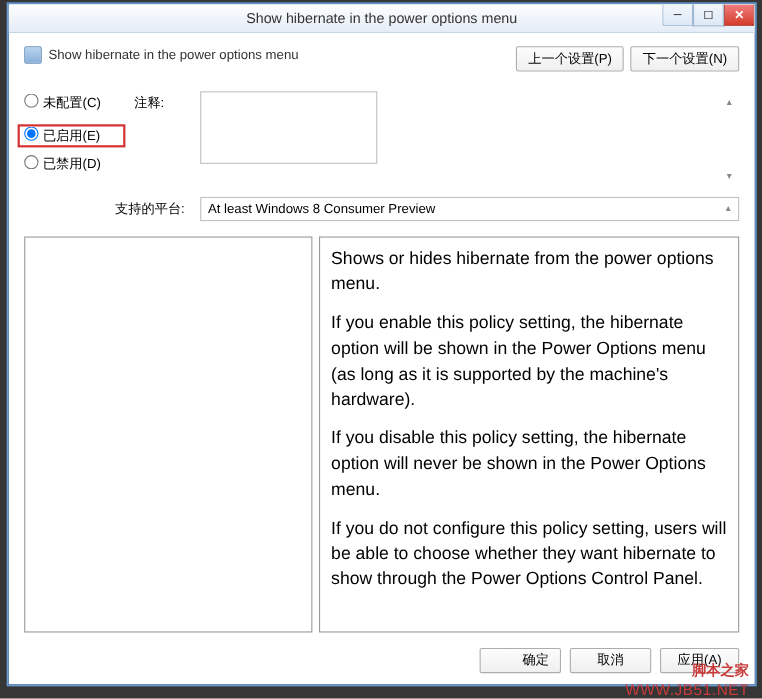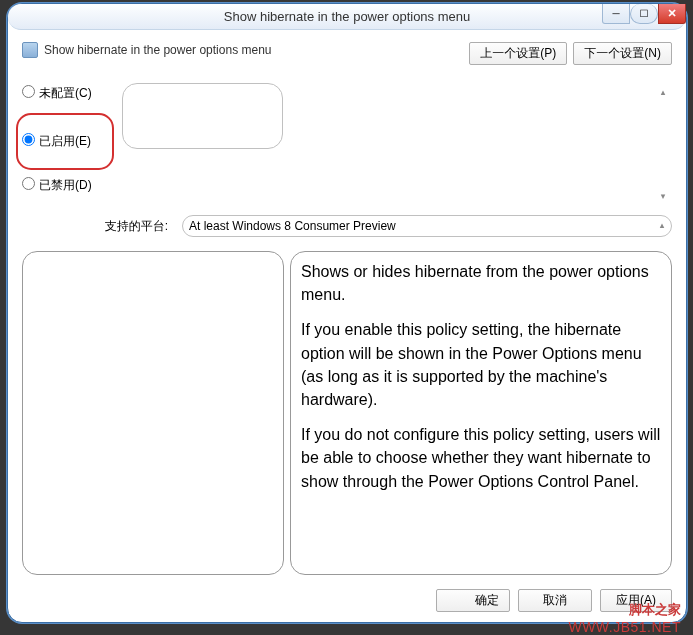--- a/index.html
+++ b/index.html
@@ -1,36 +1,36 @@
 <!DOCTYPE html>
 <html><head>
   <meta charset="utf-8">
   <style>
-    * { box-sizing: border-box; margin: 0; padding: 0; border-radius: 15px; }
+    * { box-sizing: border-box; margin: 0; padding: 0; }
     body { font-family: "Microsoft YaHei", "Segoe UI", sans-serif; font-size: 12px; background: #363636; width: 693px; height: 635px; position: relative; }
     .window { position: absolute; left: 7px; top: 3px; width: 680px; height: 620px; background: #fff; border: 1px solid #3b6ea5; box-shadow: 0 0 0 1px #5a8fc8; display: flex; flex-direction: column; }
     .titlebar { height: 26px; background: linear-gradient(#fdfeff, #e4ecf7); border-bottom: 1px solid #c5d6e8; display: flex; align-items: center; position: relative; }
     .titlebar-title { flex: 1; text-align: center; font-size: 13px; color: #333; }
     .win-controls { position: absolute; right: 0; top: 0; display: flex; }
     .win-btn { width: 28px; height: 20px; border: 1px solid #9fb8d4; border-top: none; background: linear-gradient(#f3f7fc, #dde8f5); display: flex; align-items: center; justify-content: center; font-size: 10px; cursor: pointer; }
     .win-btn.minimize { border-radius: 0 0 0 3px; }
     .win-btn.close { background: linear-gradient(#f07f7f, #d43b2a); color: #fff; border-color: #a62e24; border-radius: 0 0 3px 0; font-size: 11px; font-weight: bold; }
     .content { flex: 1; padding: 12px 14px 10px; display: flex; flex-direction: column; }
     .header-row { display: flex; align-items: flex-start; margin-bottom: 18px; }
     .header-left { display: flex; align-items: center; gap: 6px; }
     .policy-icon { width: 16px; height: 16px; background: linear-gradient(#b8d4ee, #8ab0d8); border: 1px solid #6b93bd; border-radius: 2px; }
     .header-title { font-size: 12px; color: #333; }
     .header-buttons { margin-left: auto; display: flex; gap: 6px; }
     .btn { height: 23px; padding: 0 10px; background: linear-gradient(#fdfdfd, #efefef); border: 1px solid #adadad; border-radius: 2px; font-size: 12px; cursor: pointer; display: inline-flex; align-items: center; }
     .config-row { display: flex; gap: 14px; margin-bottom: 10px; }
     .radio-col { width: 86px; padding-top: 2px; }
     .radio-item { display: flex; gap: 4px; margin-bottom: 11px; position: relative; }
     .radio-item input[type="radio"] { width: 13px; height: 13px; }
     .radio-item label { font-size: 12px; cursor: pointer; }
-    .radio-item.highlighted { border: 2px solid #d43030; padding: 18px 4px; margin-left: -6px; margin-right: -6px; margin-bottom: 7px; }
+    .radio-item.highlighted { border: 2px solid #d43030; padding: 0 4px; margin-left: -6px; margin-right: -6px; margin-bottom: 7px; }
     .comment-label { font-size: 12px; padding-top: 2px; width: 46px; }
     .comment-box { flex: 1; height: 66px; border: 1px solid #c0c0c0; background: #fff; resize: none; font-family: inherit; font-size: 12px; padding: 2px; }
     .scroll-arrow { position: absolute; right: 2px; width: 14px; height: 14px; font-size: 9px; color: #888; text-align: center; line-height: 14px; }
     .textarea-wrap { flex: 1; position: relative; }
     .platform-row { display: flex; gap: 14px; margin-bottom: 14px; align-items: center; }
     .platform-label { width: 146px; text-align: right; font-size: 12px; }
     .platform-value-wrap { flex: 1; border: 1px solid #c0c0c0; background: #fff; padding: 3px 6px; font-size: 12px; position: relative; }
     .platform-value-wrap .scroll-arrow { top: 2px; }
     .labels-row { display: flex; margin-bottom: 4px; }
     .options-label { width: 268px; font-size: 12px; }
@@ -82,20 +82,21 @@
         </div>
         <div class="radio-item highlighted">
           <input type="radio" name="cfg" checked="" style="">
           <label>已启用(E)</label>
         </div>
         <div class="radio-item">
           <input type="radio" name="cfg" style="">
           <label>已禁用(D)</label>
         </div>
       </div>
+      <div class="comment-label">注释:</div>
       <div class="textarea-wrap">
         <textarea class="comment-box" style=""></textarea>
         <div class="scroll-arrow" style="top:2px">▴</div>
         <div class="scroll-arrow" style="bottom:2px">▾</div>
       </div>
     </div>
 
     <div class="platform-row">
       <div class="platform-label">支持的平台:</div>
       <div class="platform-value-wrap">
@@ -103,20 +104,21 @@
         <div class="scroll-arrow">▴</div>
       </div>
     </div>
 
 
     <div class="panels-row">
       <div class="options-panel"></div>
       <div class="help-panel">
         <p>Shows or hides hibernate from the power options menu.</p>
         <p>If you enable this policy setting, the hibernate option will be shown in the Power Options menu (as long as it is supported by the machine's hardware).</p>
+        <p>If you disable this policy setting, the hibernate option will never be shown in the Power Options menu.</p>
         <p>If you do not configure this policy setting, users will be able to choose whether they want hibernate to show through the Power Options Control Panel.</p>
       </div>
     </div>
 
     <div class="footer-row">
       <button class="btn" style="width:74px;justify-content:flex-end">
           <span>确定</span>
         </button>
       <button class="btn" style="width:74px;justify-content:center">
           <span>取消</span>

